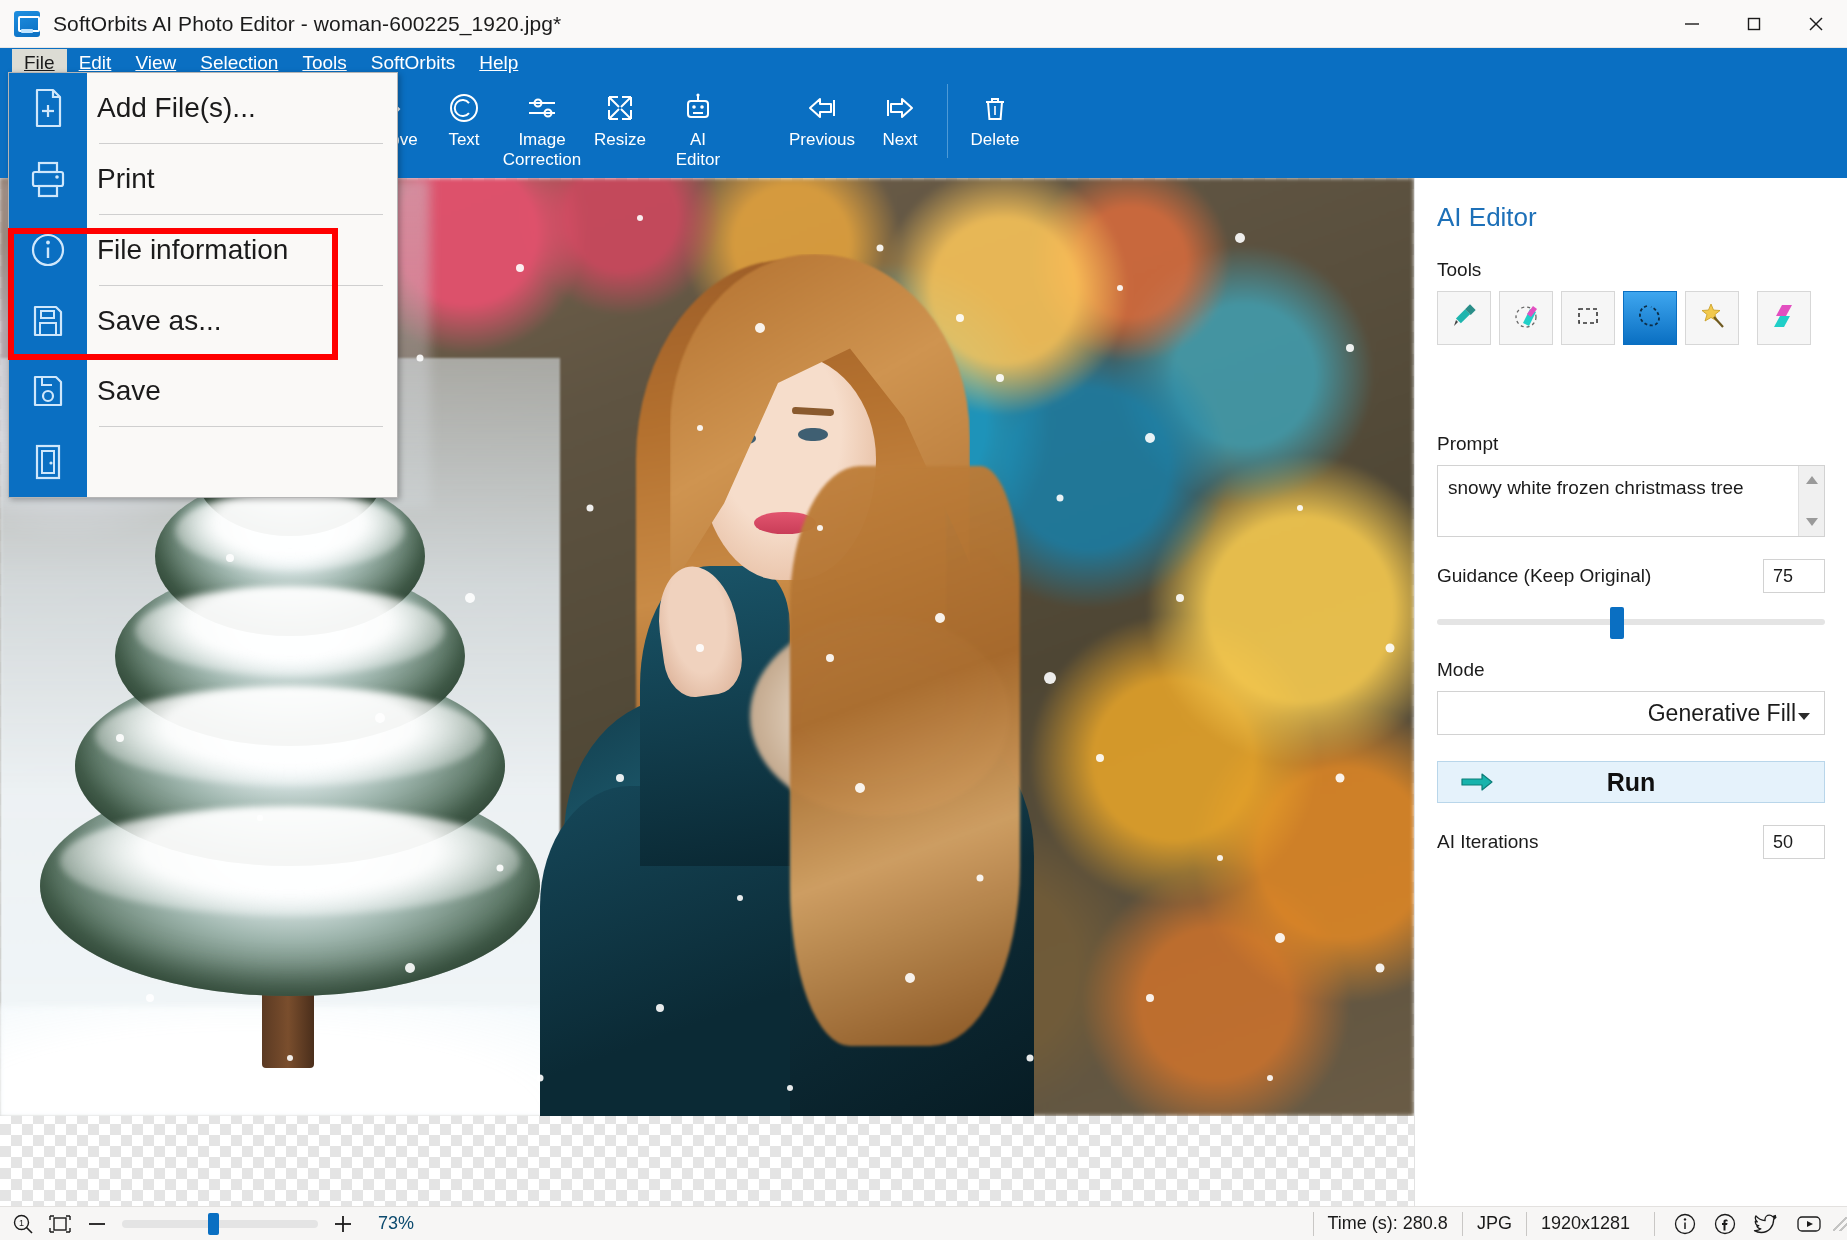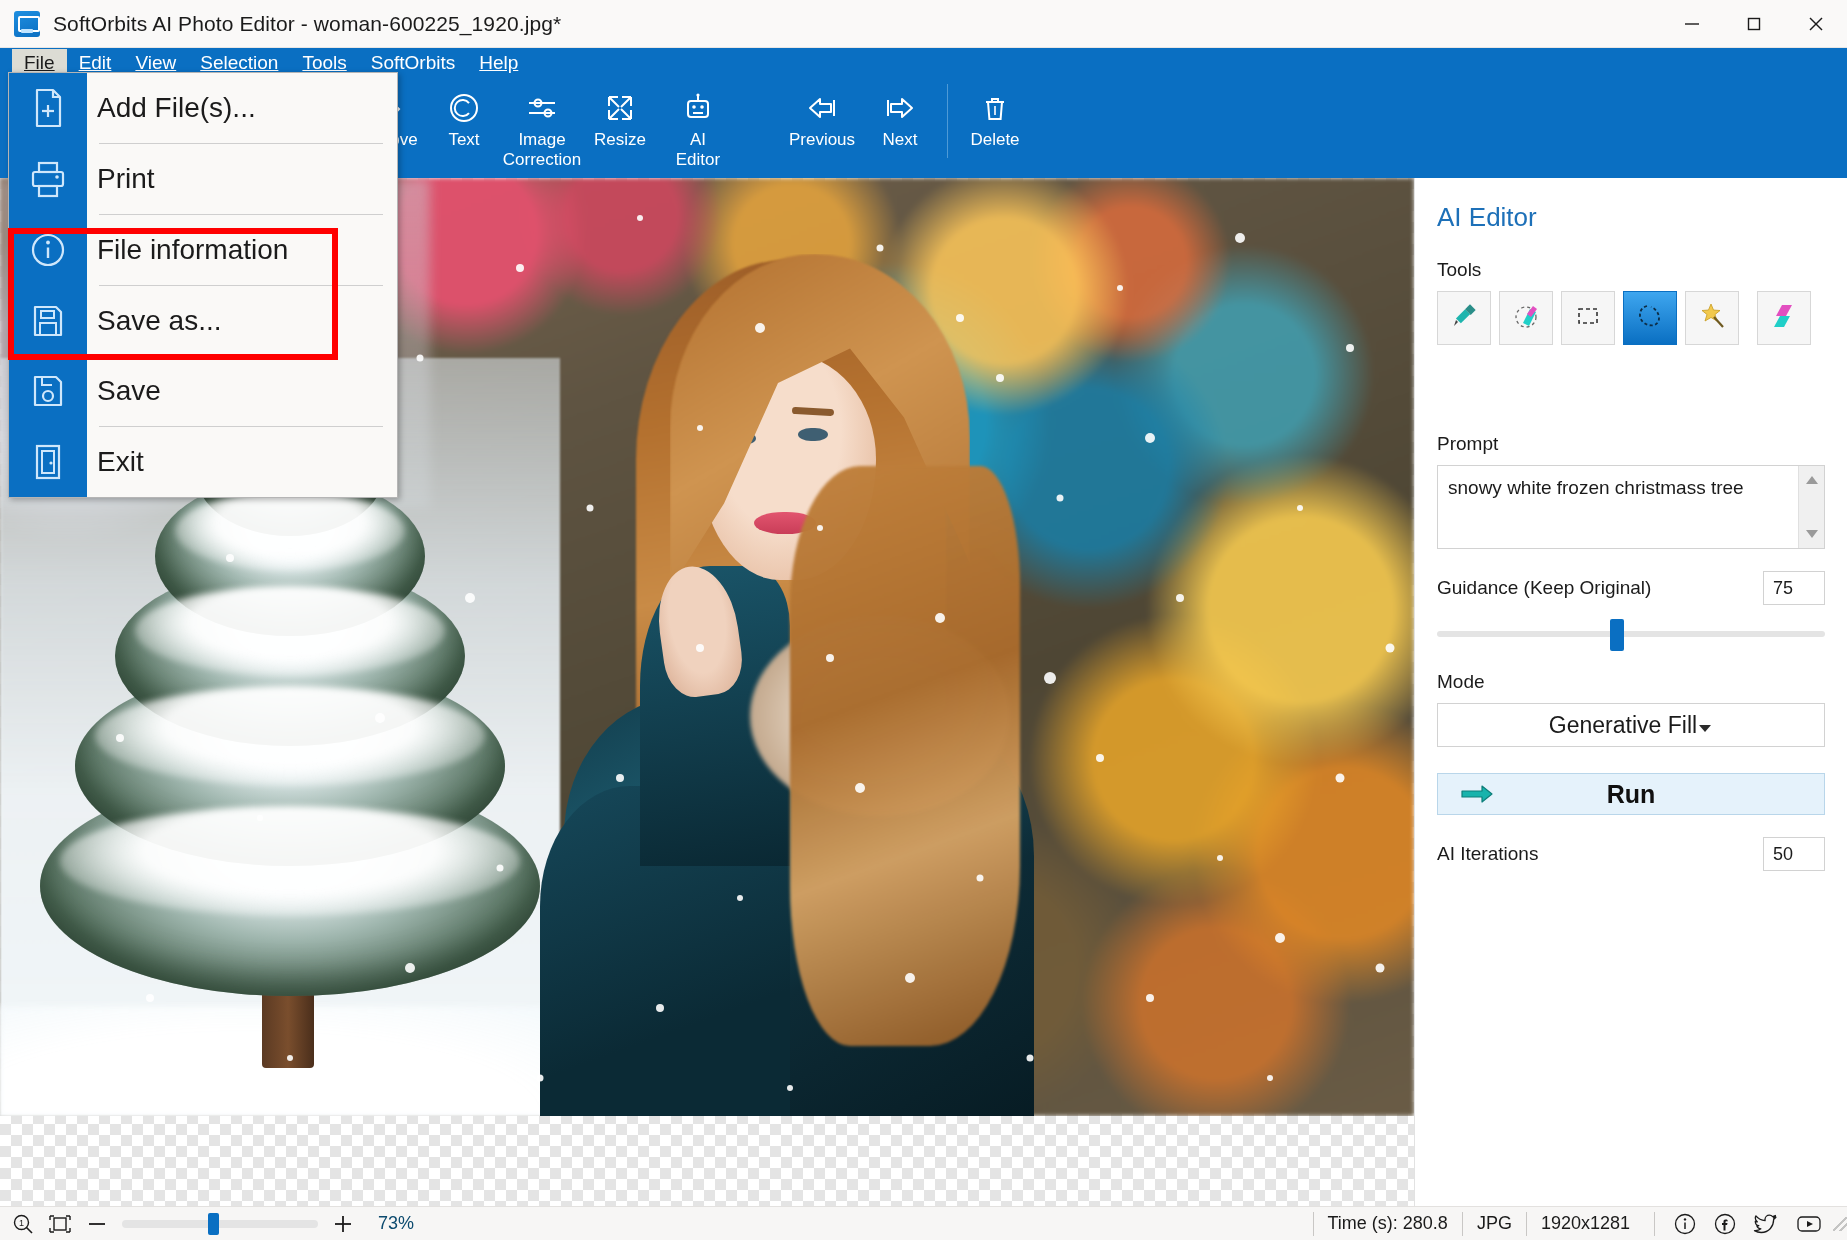--- a/index.html
+++ b/index.html
@@ -290,21 +290,21 @@
     border: 1px solid #d7d7d7; background: #f6f6f6;
     display:flex; align-items:center; justify-content:center;
   }
   .tool-btn.active {
     background: linear-gradient(180deg,#3ea6ef 0%,#0a6fc2 100%);
     border-color: #0a6fc2;
   }
   .prompt-box {
     position: relative;
     border: 1px solid #d2d2d2; background: #ffffff;
-    height: 84px; margin-bottom: 22px;
+    height: 72px; margin-bottom: 22px;
   }
   .prompt-text {
     padding: 10px 34px 0 10px; font-size: 19px; color: #1b1b1b;
     line-height: 24px;
   }
   .prompt-scroll {
     position:absolute; right:0; top:0; width:26px; height:100%;
     background:#f0f0f0; border-left:1px solid #e0e0e0;
     display:flex; flex-direction:column; justify-content:space-between; align-items:center;
     padding: 5px 0;
@@ -320,21 +320,21 @@
   .slider-track {
     position:absolute; left:0; right:0; top:14px; height:6px;
     background:#e4e4e4; border-radius:3px;
   }
   .slider-thumb {
     position:absolute; top:2px; left:44.5%;
     width:14px; height:32px; background:#0a6fc2; border-radius:2px;
   }
   .select-box {
     height: 44px; border:1px solid #d2d2d2; background:#ffffff;
-    display:flex; align-items:center; justify-content:center;
+    display:flex; align-items:center; justify-content:flex-end;
     padding: 0 12px 0 12px; font-size: 23px; color:#1b1b1b;
     margin-bottom: 26px;
   }
   .run-btn {
     height: 42px; background:#e5f2fb; border:1px solid #b9d6ea;
     display:flex; align-items:center; position:relative;
     margin-bottom: 22px;
   }
   .run-arrow { position:absolute; left:22px; display:flex; align-items:center; }
   .run-label { flex:1; text-align:center; font-size:25px; font-weight:bold; color:#101010; }
@@ -790,21 +790,20 @@
       </div>
 
     <div class="fm-item">
       <div class="fm-ico">
         <svg width="40" height="42" viewBox="0 0 40 42">
           <rect x="9" y="5" width="22" height="32" fill="none" stroke="#cfe7fb" stroke-width="2.2"></rect>
           <rect x="14" y="10" width="12" height="22" fill="none" stroke="#cfe7fb" stroke-width="2"></rect>
           <circle cx="23" cy="22" r="1.6" fill="#cfe7fb"></circle>
         </svg>
       </div>
-      <div class="fm-lbl">Exit</div>
     </div>
   </div>
 
   <div class="red-box"></div>
 
   <div class="statusbar">
     <div class="sb-left">
       <span class="sb-icon">
         <svg width="22" height="22" viewBox="0 0 22 22">
           <circle cx="9.5" cy="9.5" r="7" fill="none" stroke="#1b1b1b" stroke-width="1.4"></circle>

